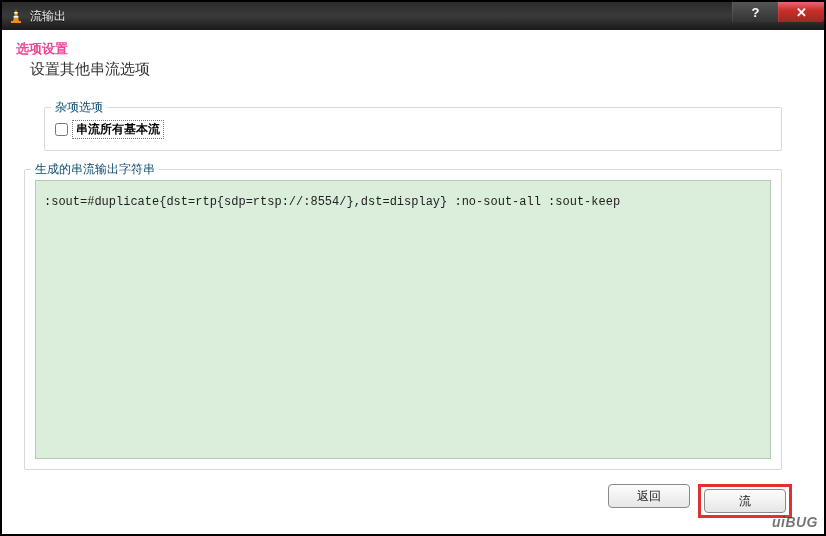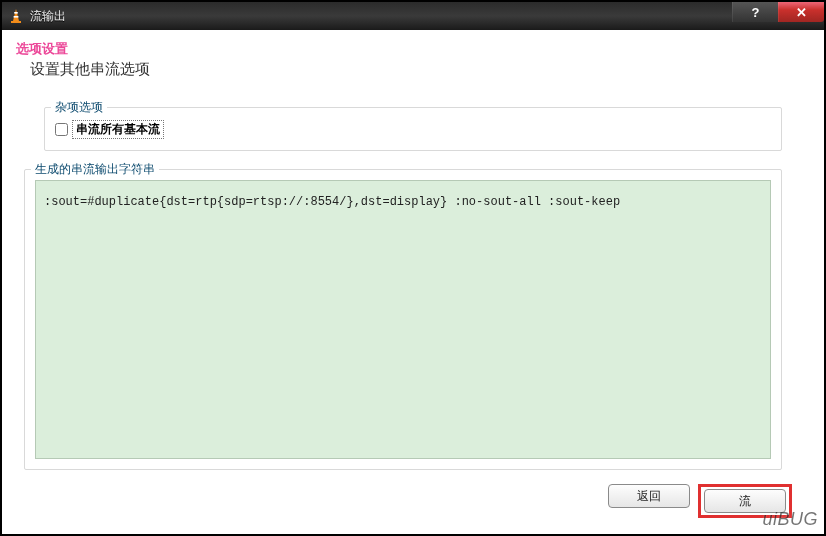--- a/index.html
+++ b/index.html
@@ -124,22 +124,22 @@
   .highlight-wrap {
     border: 3px solid #e03030;
     padding: 2px 3px;
     display: inline-flex;
     margin-right: 4px;
   }
 
   .watermark {
     position: absolute;
     right: 6px; bottom: 4px;
-    font-size: 18px;
-    font-weight: 400;
+    font-size: 14px;
+    font-weight: 700;
     color: rgba(0,0,0,0.55);
     letter-spacing: 0.5px;
     font-style: italic;
     font-family: Arial, sans-serif;
     text-shadow: 0 0 2px rgba(255,255,255,0.4);
     pointer-events: none;
   }
 </style>
 </head>
 <body>

